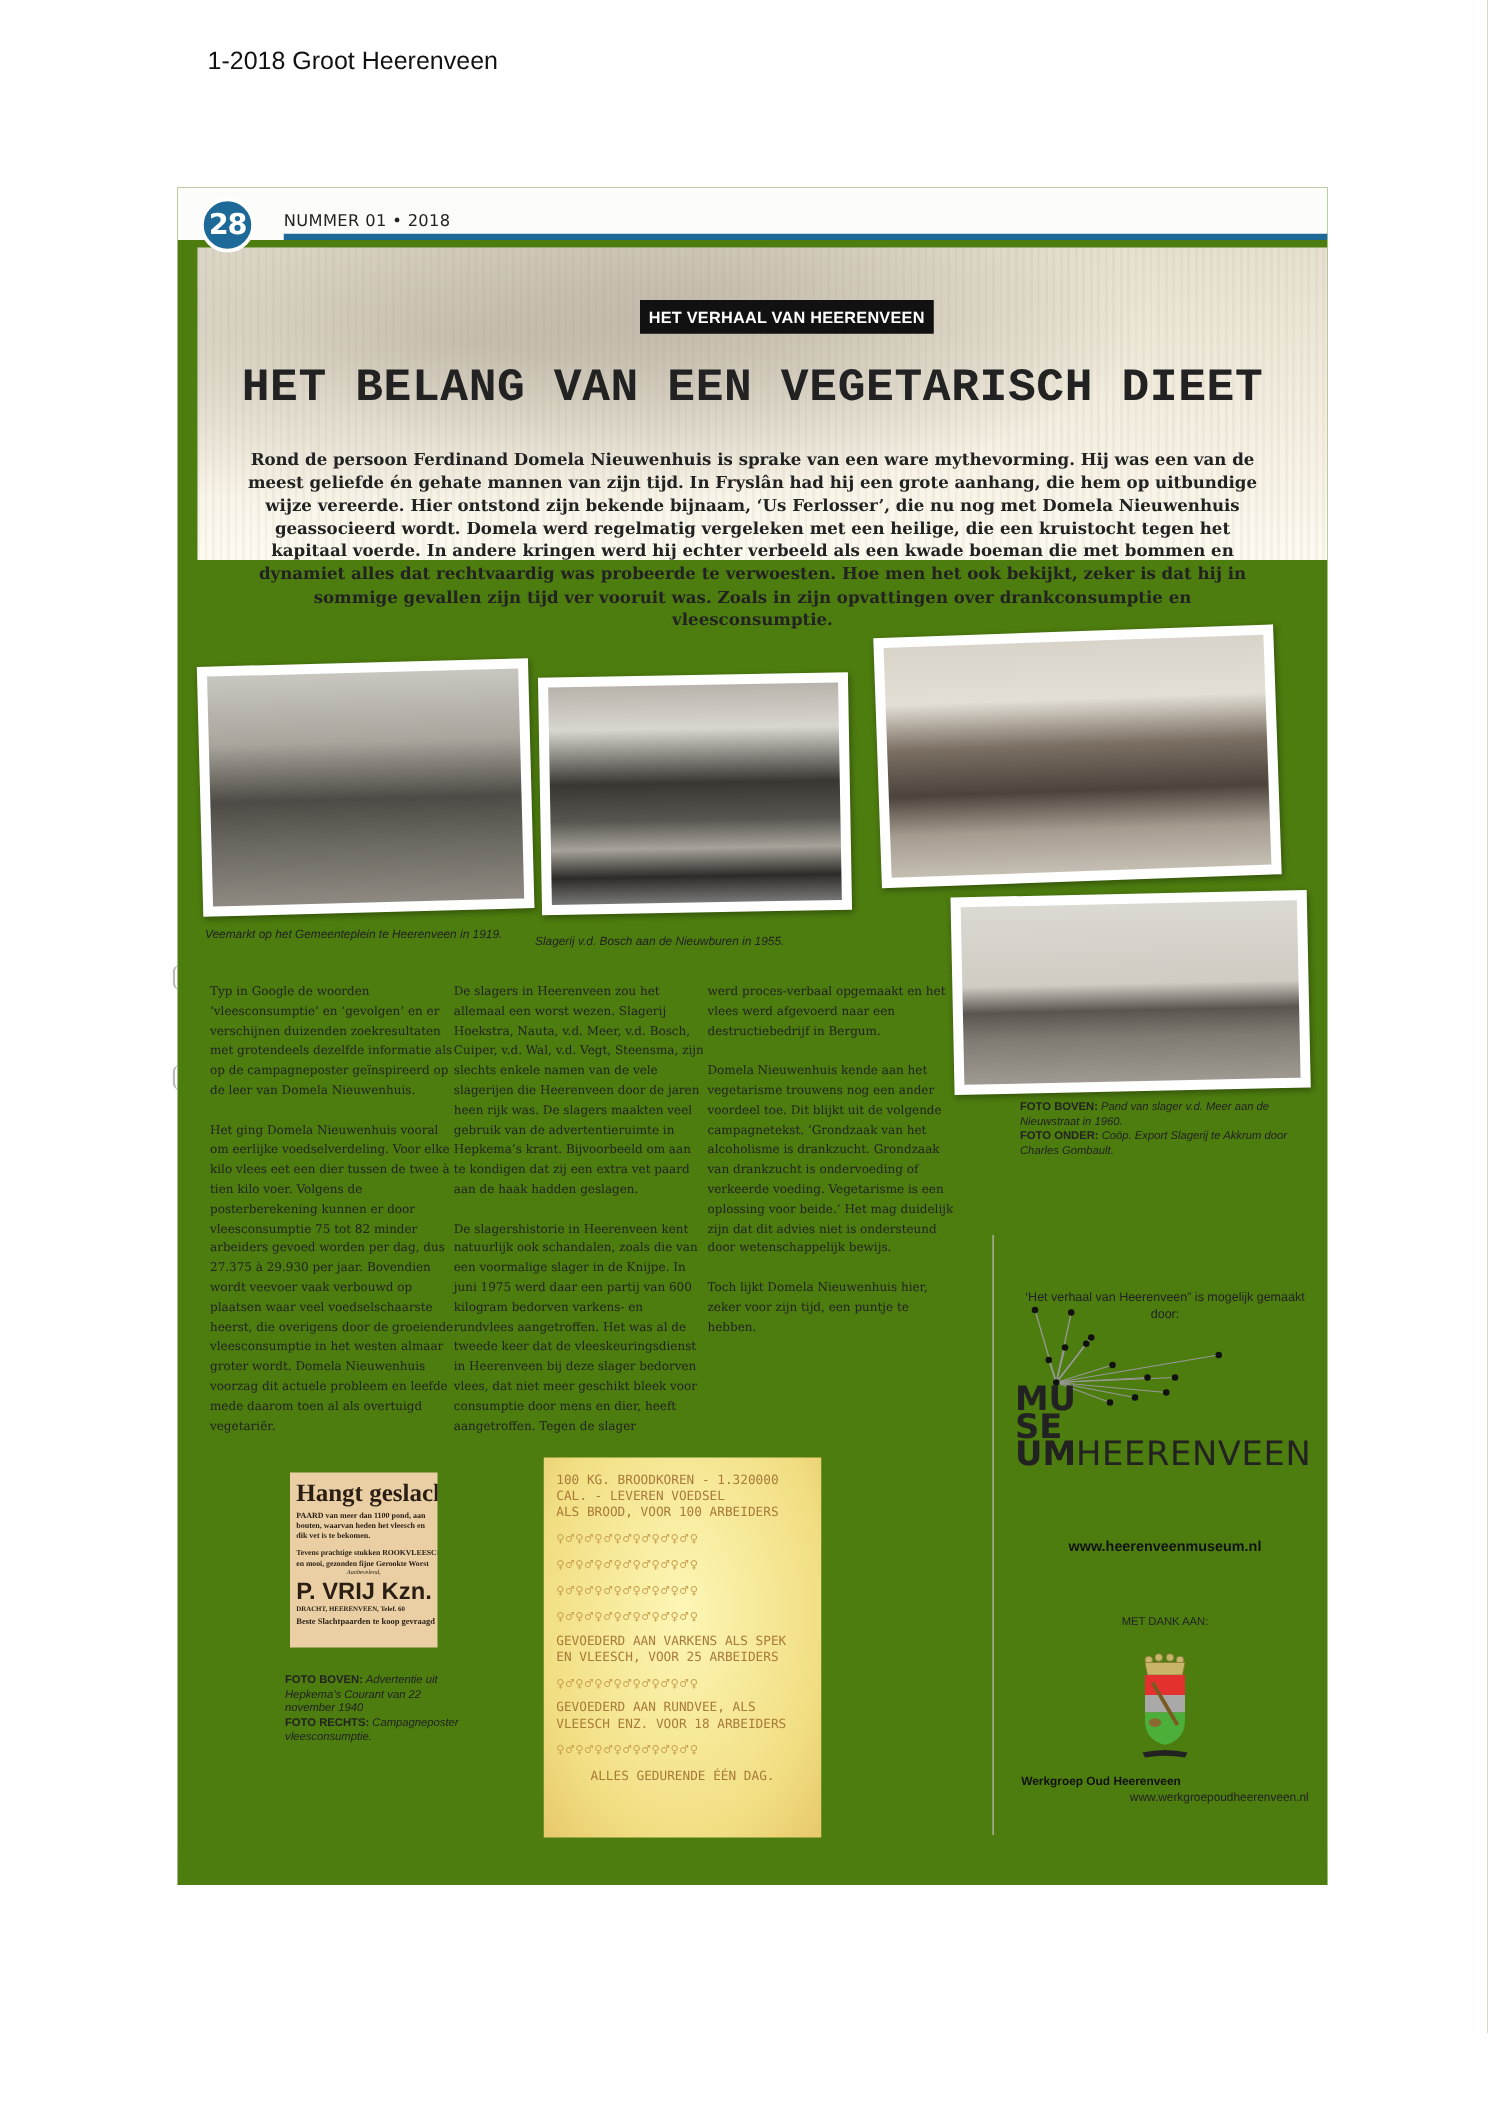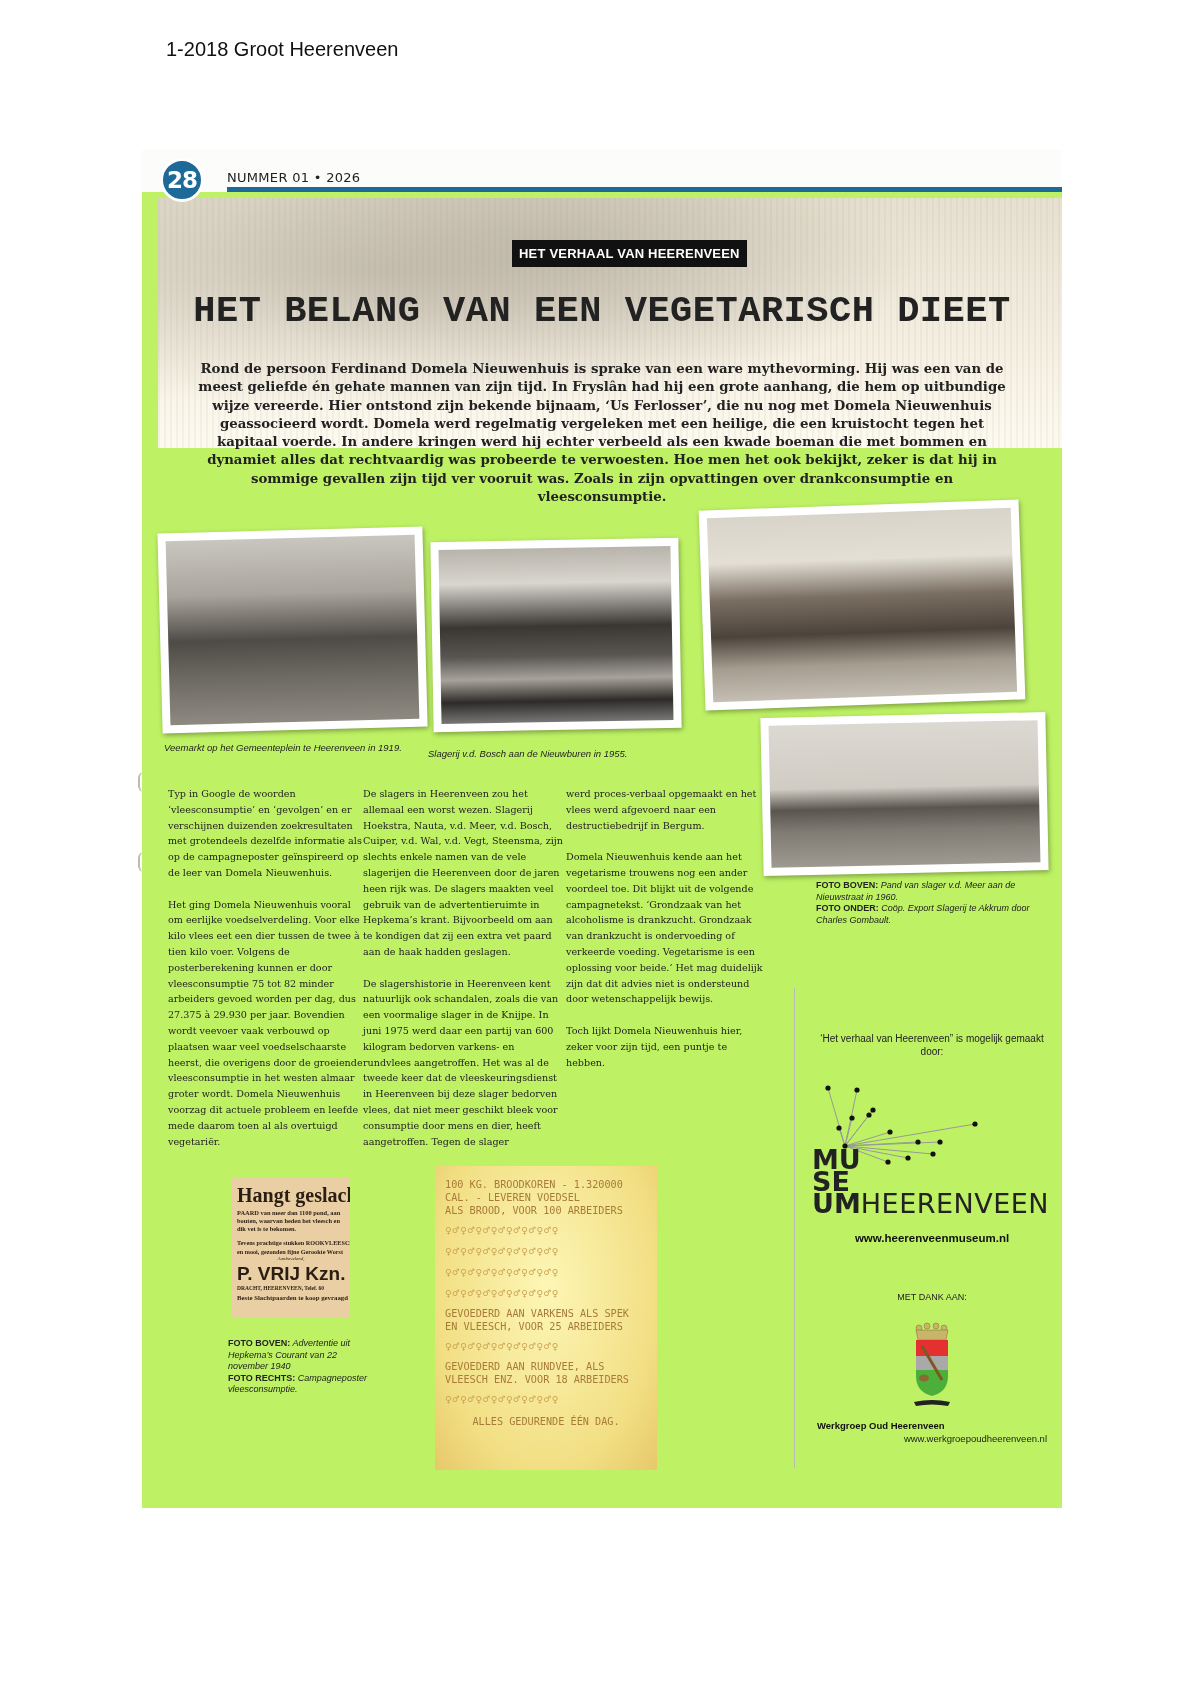--- a/index.html
+++ b/index.html
@@ -1,21 +1,21 @@
 <!DOCTYPE html>
 <html><head>
 <meta charset="utf-8">
 <style>
   * { box-sizing: border-box; margin: 0; padding: 0; }
   html, body { width: 1190px; height: 1684px; background: #ffffff; overflow: hidden; }
   body { position: relative; font-family: "Liberation Sans", sans-serif; color: #1a1a1a; }
 
   .doc-header { position: absolute; left: 142px; top: 38px; font-size: 20px; font-family: "Liberation Sans", sans-serif; color: #111; margin-left: 24px; }
 
-  .page { position: absolute; left: 142px; top: 150px; width: 920px; height: 1358px; background: #bef264; overflow: hidden; }
+  .page { position: absolute; left: 142px; top: 150px; width: 920px; height: 1358px; background: #4d7c0f; overflow: hidden; }
   .page-shadow { position: absolute; left: 142px; top: 1480px; width: 920px; height: 28px; background: linear-gradient(#f3f1ea, #e4e3df); }
 
   .top-strip { position: absolute; left: 0; top: 0; width: 920px; height: 42px; background: #fcfcfb; }
   .num-badge { position: absolute; left: 18px; top: 8px; width: 44px; height: 44px; border-radius: 50%; background: #1d6a98; border: 3px solid #fff; color: #fff; font-weight: bold; font-size: 23px; display: flex; align-items: center; justify-content: center; z-index: 3; font-family: "DejaVu Sans", sans-serif; letter-spacing: -1px; }
   .issue-label { position: absolute; left: 85px; top: 20px; font-size: 13px; color: #222; font-family: "DejaVu Sans", sans-serif; letter-spacing: 0.3px; }
   .issue-rule { position: absolute; left: 85px; top: 37px; width: 835px; height: 5px; background: #1d6a98; }
 
   .hero-bg { position: absolute; left: 16px; top: 48px; width: 904px; height: 250px;
     background:
       repeating-linear-gradient(90deg, rgba(150,140,120,0.08) 0 2px, transparent 2px 6px),
@@ -50,21 +50,21 @@
   .col2 { left: 221px; top: 636px; }
   .col3 { left: 424px; top: 636px; }
 
   .photo-credits { position: absolute; left: 674px; top: 730px; font-size: 9px; line-height: 11.5px; color: #222; width: 230px; }
   .photo-credits b { font-weight: bold; font-style: normal; }
   .photo-credits i { font-style: italic; }
 
   .vrule { position: absolute; left: 652px; top: 838px; width: 1px; height: 480px; background: #bbb; }
 
   .sponsor-intro { position: absolute; left: 675px; width: 230px; top: 882px; text-align: center; font-size: 10px; line-height: 13px; color: #222; }
-  .museum-logo { position: absolute; left: 658px; top: 920px; width: 240px; height: 155px; }
+  .museum-logo { position: absolute; left: 658px; top: 880px; width: 240px; height: 155px; }
   .logo-text { position: absolute; left: 12px; font-weight: bold; font-size: 27px; line-height: 23px; color: #222; font-family: "DejaVu Sans", sans-serif; }
   .logo-heer { font-weight: normal; font-size: 27px; letter-spacing: 0.5px; }
   .museum-url { position: absolute; left: 675px; width: 230px; top: 1082px; text-align: center; font-weight: bold; font-size: 11.5px; color: #111; }
 
   .thanks-label { position: absolute; left: 675px; width: 230px; top: 1142px; text-align: center; font-size: 9px; color: #222; }
   .crest { position: absolute; left: 768px; top: 1172px; width: 44px; height: 90px; }
   .wg-name { position: absolute; left: 675px; width: 230px; top: 1270px; text-align: left; font-weight: bold; font-size: 9.5px; color: #111; }
   .wg-url { position: absolute; left: 675px; width: 230px; top: 1283px; text-align: right; font-size: 9.5px; color: #222; }
 
   .ad { position: absolute; left: 90px; top: 1028px; width: 118px; height: 140px; background: #e9cfa3; padding: 6px 5px; font-family: "Liberation Serif", serif; color: #2a1e14; overflow: hidden; }
@@ -92,21 +92,21 @@
 <div class="doc-header">1-2018 Groot Heerenveen</div>
 
 <div class="side-mark" style="top:772px"></div>
 <div class="side-mark" style="top:852px"></div>
 
 <div class="page-shadow"></div>
 
 <div class="page">
   <div class="top-strip"></div>
   <div class="num-badge">28</div>
-  <div class="issue-label">NUMMER 01 • 2026</div>
+  <div class="issue-label">NUMMER 01 • 2018</div>
   <div class="issue-rule"></div>
 
   <div class="hero-bg"></div>
 
   <div class="kicker">HET VERHAAL VAN HEERENVEEN</div>
   <h1 class="headline">HET BELANG VAN EEN VEGETARISCH DIEET</h1>
 
   <div class="intro"><span>Rond de persoon </span><b>Ferdinand Domela Nieuwenhuis</b><span> is sprake van een ware mythevorming. Hij was een van de meest geliefde én gehate mannen van zijn tijd. In Fryslân had hij een grote aanhang, die hem op uitbundige wijze vereerde. Hier ontstond zijn bekende bijnaam, ‘Us Ferlosser’, die nu nog met Domela Nieuwenhuis geassocieerd wordt. Domela werd regelmatig vergeleken met een heilige, die een kruistocht tegen het kapitaal voerde. In andere kringen werd hij echter verbeeld als een kwade boeman die met bommen en dynamiet alles dat rechtvaardig was probeerde te verwoesten. Hoe men het ook bekijkt, zeker is dat hij in sommige gevallen zijn tijd ver vooruit was. Zoals in zijn opvattingen over drankconsumptie en vleesconsumptie.</span></div>
 
   <div class="photo p1">

